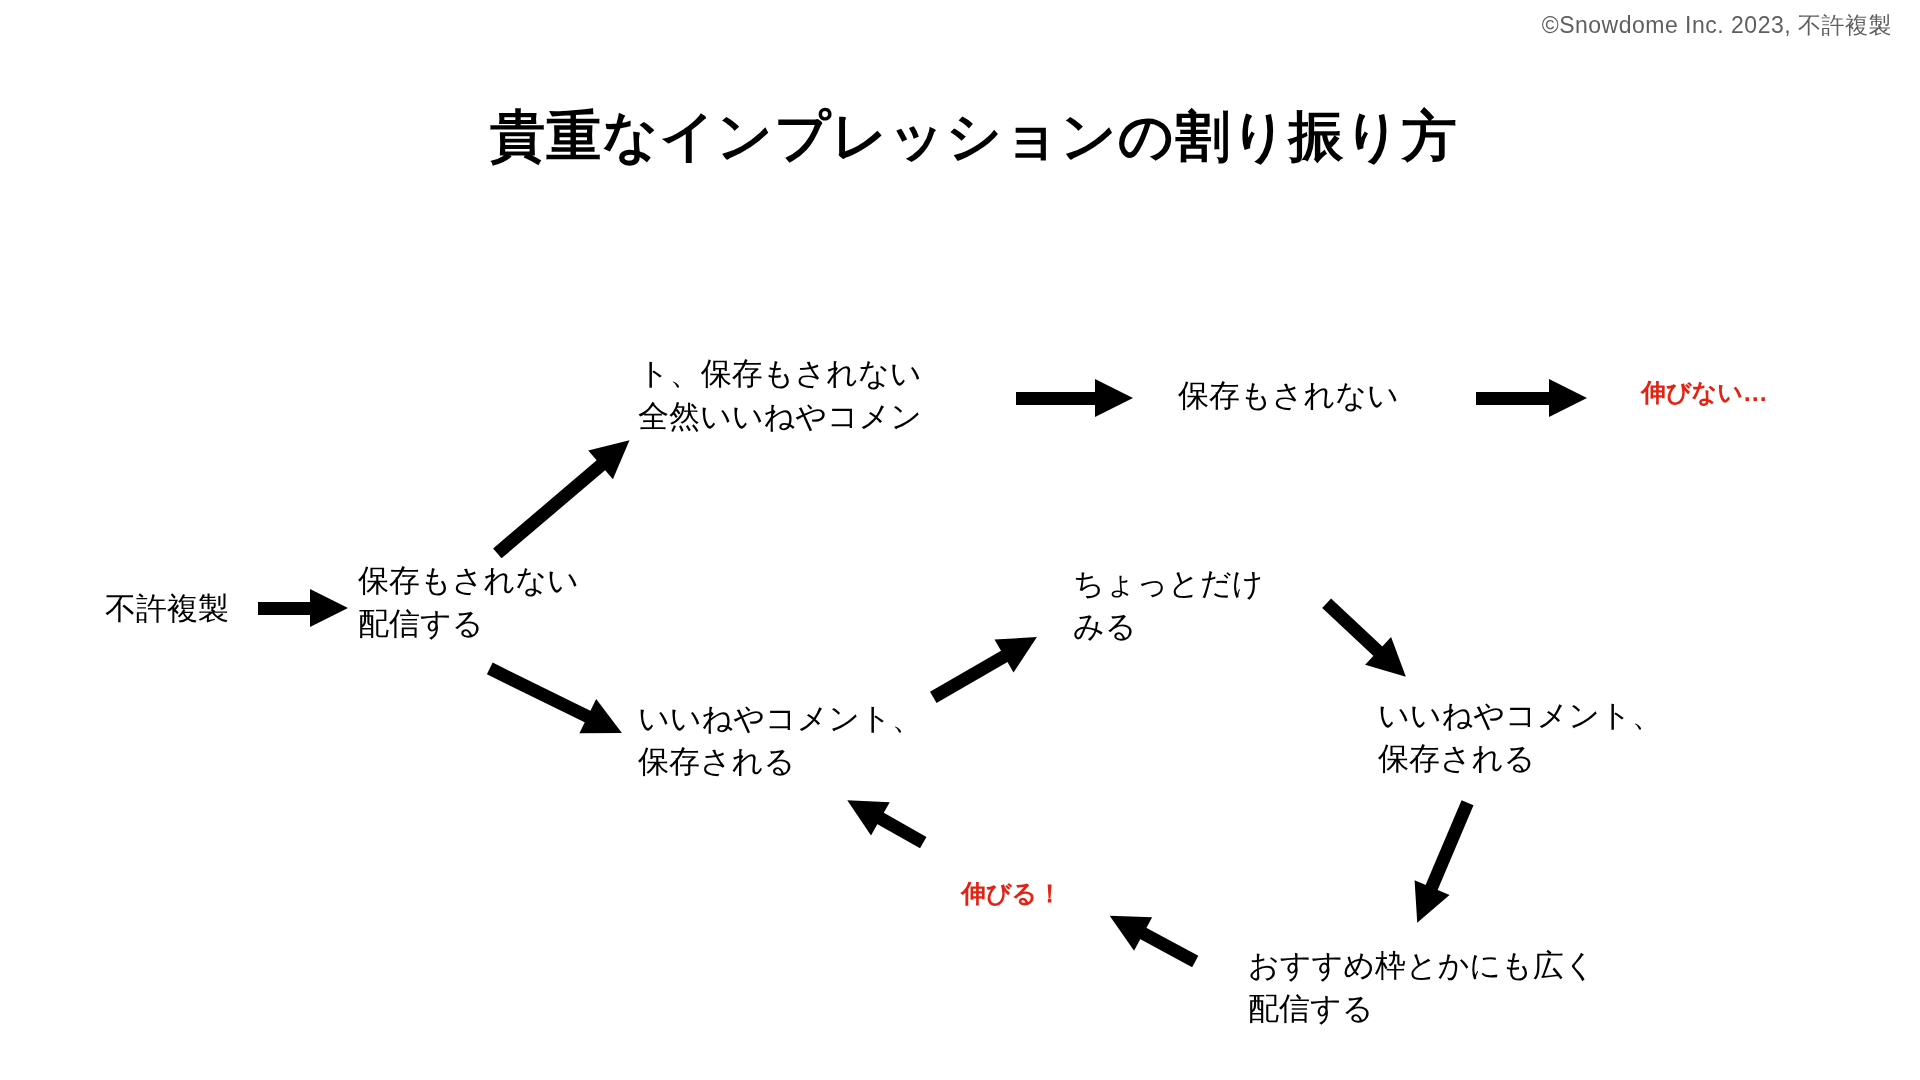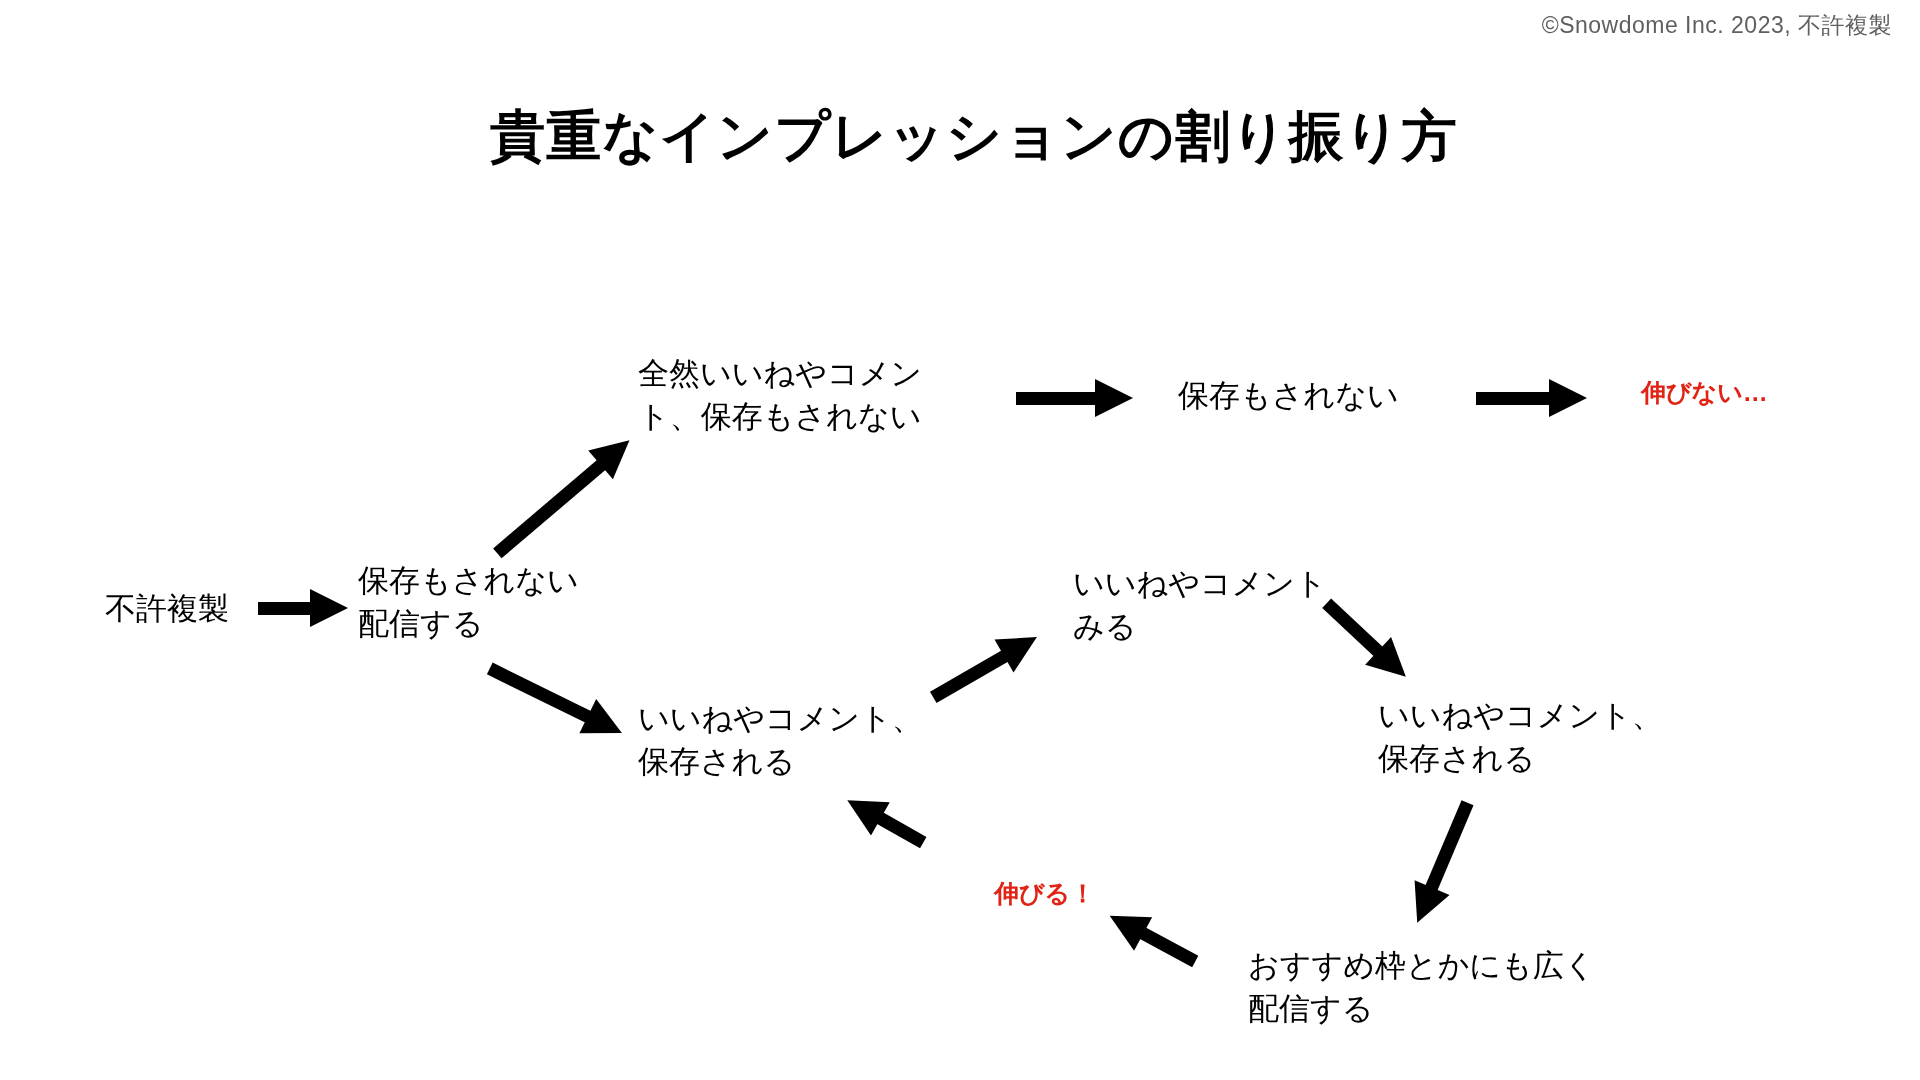--- a/index.html
+++ b/index.html
@@ -46,53 +46,53 @@
   <div class="node" style="left:105px;top:587px">
     <div class="nline">不許複製</div>
   </div>
 
   <div class="node" style="left:358px;top:559px">
     <div class="nline">保存もされない</div>
     <div class="nline">配信する</div>
   </div>
 
   <div class="node" style="left:638px;top:352px">
+    <div class="nline">ト、保存もされない</div>
     <div class="nline">全然いいねやコメン</div>
-    <div class="nline">ト、保存もされない</div>
   </div>
 
   <div class="node" style="left:1178px;top:374px">
     <div class="nline">保存もされない</div>
   </div>
 
   <div class="node red" style="left:1641px;top:371px">
     <div class="nline">伸びない…</div>
   </div>
 
   <div class="node" style="left:638px;top:697px">
     <div class="nline">いいねやコメント、</div>
     <div class="nline">保存される</div>
   </div>
 
   <div class="node" style="left:1073px;top:562px">
-    <div class="nline">いいねやコメント</div>
+    <div class="nline">ちょっとだけ</div>
     <div class="nline">みる</div>
   </div>
 
   <div class="node" style="left:1378px;top:694px">
     <div class="nline">いいねやコメント、</div>
     <div class="nline">保存される</div>
   </div>
 
   <div class="node" style="left:1248px;top:944px">
     <div class="nline">おすすめ枠とかにも広く</div>
     <div class="nline">配信する</div>
   </div>
 
-  <div class="node red" style="left:994px;top:872px">
+  <div class="node red" style="left:961px;top:872px">
     <div class="nline">伸びる！</div>
   </div>
 
   <div class="arrow" style="left:258px;top:588px;width:90px;transform:rotate(0deg)">
       <span class="shaft"></span>
       <span class="head"></span>
     </div>
 
   <div class="arrow" style="left:497px;top:533px;width:174px;transform:rotate(-40.4deg)">
       <span class="shaft"></span>

